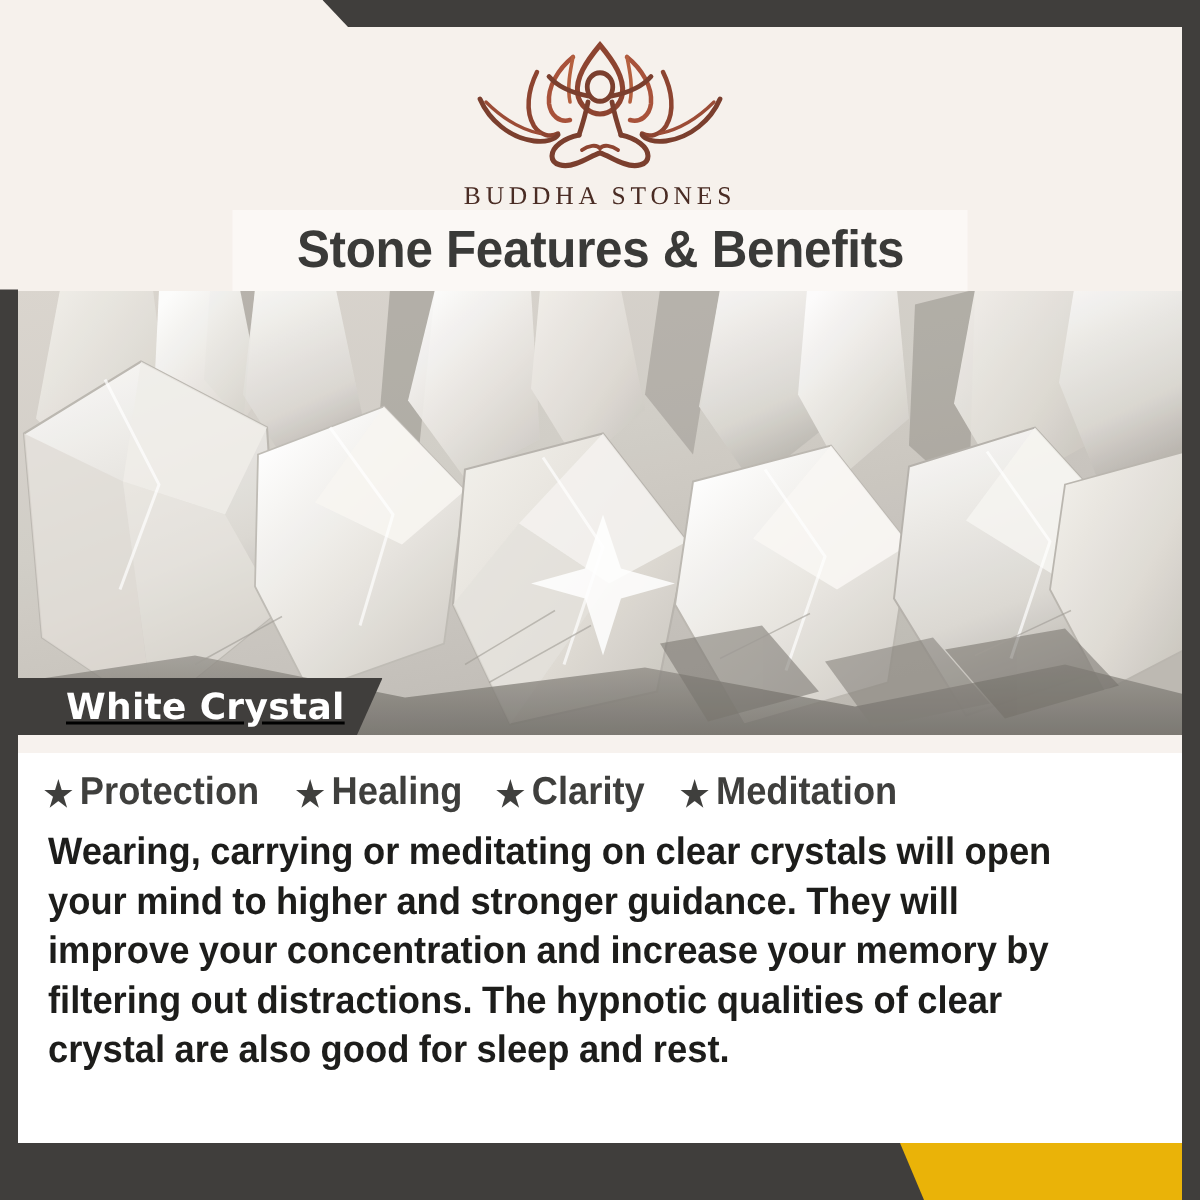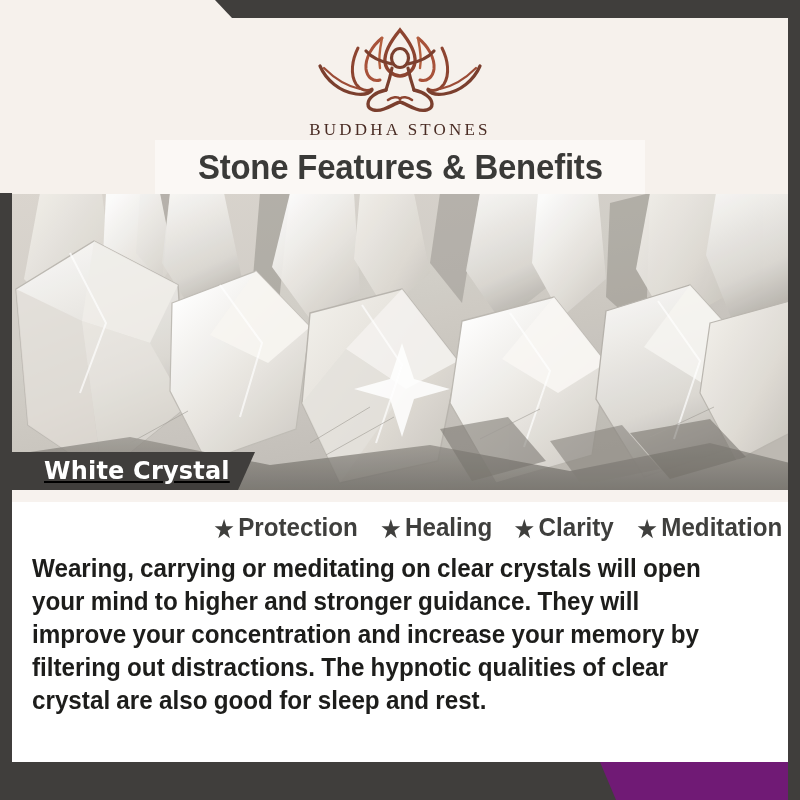--- a/index.html
+++ b/index.html
@@ -9,21 +9,21 @@
   }
   body {
     font-family: "Liberation Sans", sans-serif;
   }
 
   #poster {
     position: relative;
     width: 800px;
     height: 800px;
     overflow: hidden;
-    background: #701a75;
+    background: #eab308;
   }
 
   
   .frame-top-bar {
     position: absolute;
     top: 0; left: 0;
     width: 800px; height: 18px;
     background: #403e3c;
     clip-path: polygon(215px 0, 800px 0, 800px 18px, 232px 18px);
     z-index: 4;
@@ -152,22 +152,23 @@
     top: 0; left: 0;
     width: 776px; height: 12px;
     background: #f7f2ee;
   }
 
   .benefits-row {
     position: absolute;
     top: 22px;
     left: 0;
     width: 776px;
-    text-align: right;
+    text-align: left;
     white-space: nowrap;
+    padding-left: 12px;
   }
   .benefit {
     display: inline-block;
     font-family: "Liberation Sans Narrow", "Liberation Sans", sans-serif;
     font-weight: bold;
     font-size: 26px;
     color: #3f3f3d;
     transform: scaleX(0.93);
     vertical-align: middle;
   }

